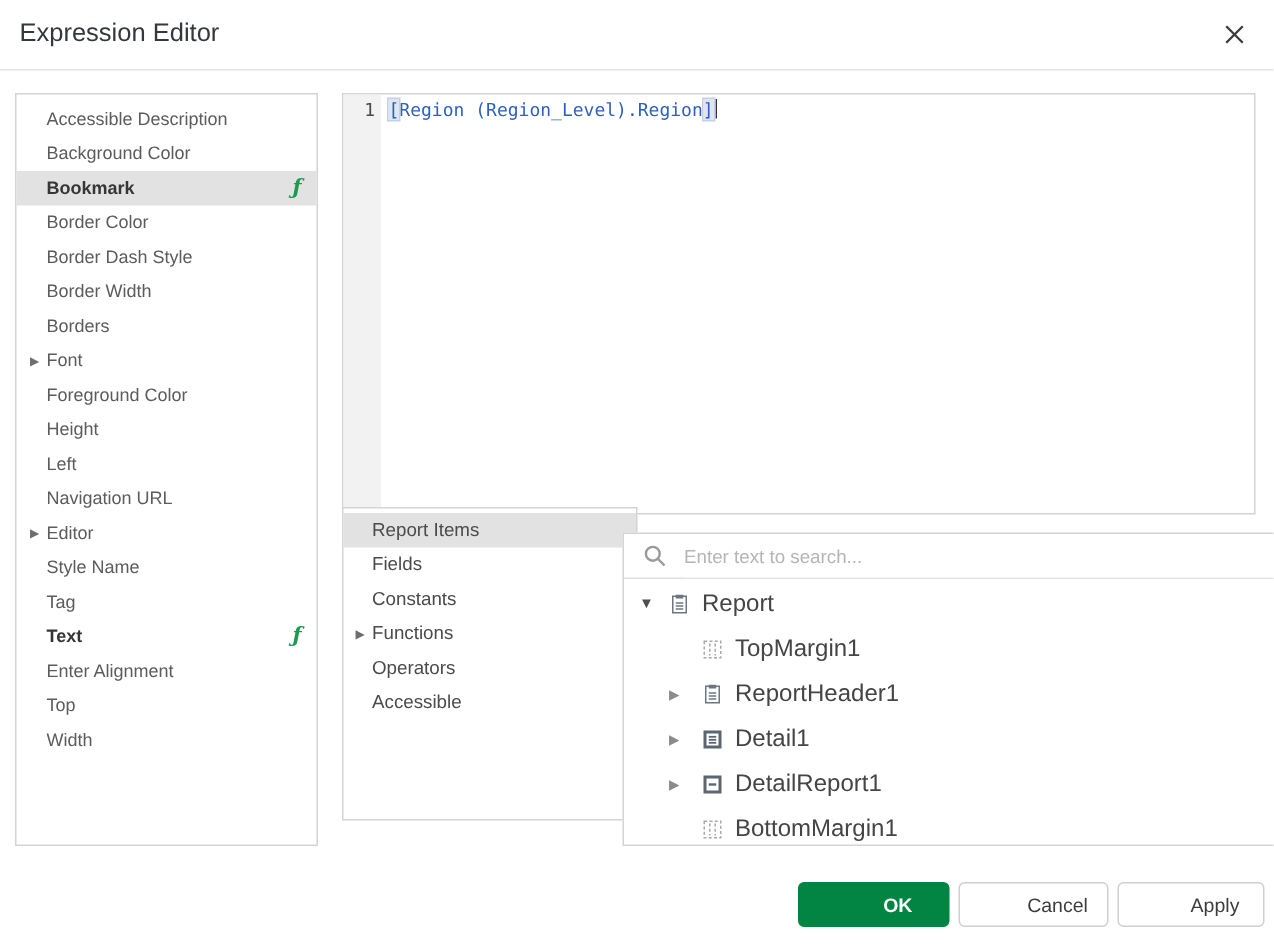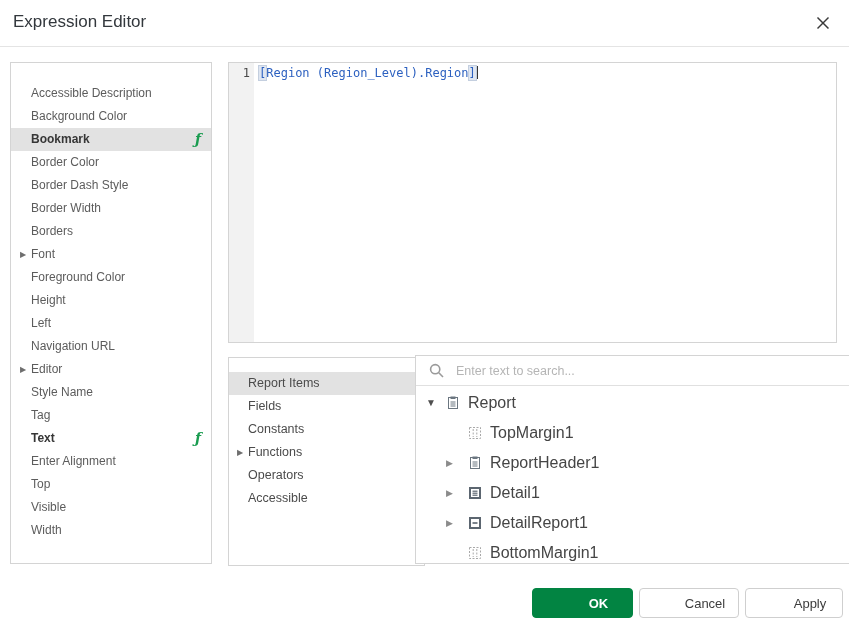--- a/index.html
+++ b/index.html
@@ -25,21 +25,21 @@
   .close-btn {
     position:absolute; right:14px; top:11px;
     width:24px; height:24px; cursor:pointer;
     display:flex; align-items:center; justify-content:center;
   }
 
   
   .panel { position:absolute; border:1px solid #d4d4d4; background:#fff; }
 
   
-  .props-panel { left:10px; top:62px; width:202px; height:502px; padding-top:19px; }
+  .props-panel { left:10px; top:62px; width:202px; height:502px; padding-top:5px; }
   .prop-row {
     position:relative; height:23px; line-height:23px;
     font-size:12px; color:#5c5c5c; cursor:pointer;
     padding-left:20px; white-space:nowrap;
   }
   .prop-row.bold { font-weight:bold; color:#363636; }
   .prop-row.selected { background:#e2e2e2; }
   .prop-row .tri {
     position:absolute; left:9px; top:0; font-size:8px; color:#6e6e6e; line-height:23px;
   }
@@ -65,21 +65,21 @@
     font-family:"DejaVu Sans Mono", monospace; font-size:12px;
     color:#2d61c0; white-space:pre; cursor:text;
   }
   .bracket { background:#dfe6f1; outline:1px solid #c4cfdf; }
   .caret {
     display:inline-block; width:1px; height:13px;
     background:#333; vertical-align:-2px; margin-left:1px;
   }
 
   
-  .cat-panel { left:228px; top:357px; width:197px; height:209px; padding-top:14px; }
+  .cat-panel { left:228px; top:338px; width:197px; height:209px; padding-top:3px; }
   .cat-row {
     position:relative; height:23px; line-height:23px;
     font-size:12.5px; color:#4b4b4b; cursor:pointer;
     padding-left:19px; white-space:nowrap;
   }
   .cat-row.selected { background:#e2e2e2; }
   .cat-row .tri {
     position:absolute; left:8px; top:0; font-size:8px; color:#6e6e6e; line-height:23px;
   }
 
@@ -156,21 +156,20 @@
     <div class="prop-row"><span>Foreground Color</span></div>
     <div class="prop-row"><span>Height</span></div>
     <div class="prop-row"><span>Left</span></div>
     <div class="prop-row"><span>Navigation URL</span></div>
     <div class="prop-row"><span class="tri">▶</span><span>Editor</span></div>
     <div class="prop-row"><span>Style Name</span></div>
     <div class="prop-row"><span>Tag</span></div>
     <div class="prop-row bold"><span>Text</span><span class="fx">ƒ</span></div>
     <div class="prop-row"><span>Enter Alignment</span></div>
     <div class="prop-row"><span>Top</span></div>
-    <div class="prop-row"><span>Visible</span></div>
     <div class="prop-row"><span>Width</span></div>
   </div>
 
   <div class="panel editor-panel">
     <div class="gutter">
       <span class="line-number">1</span>
     </div>
     <div class="code-area"><span class="bracket">[</span><span>Region (Region_Level).Region</span><span class="bracket">]</span><span class="caret"></span></div>
   </div>
 

